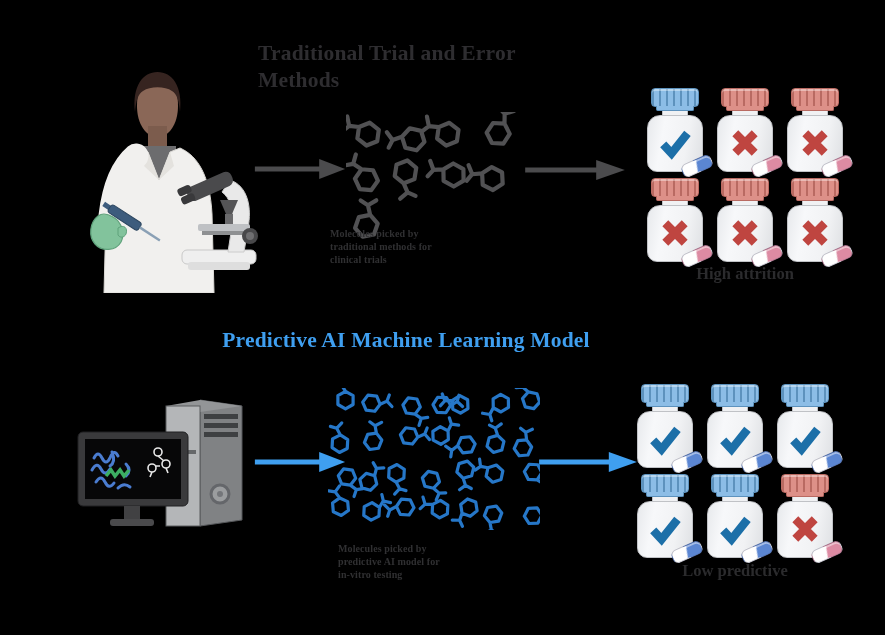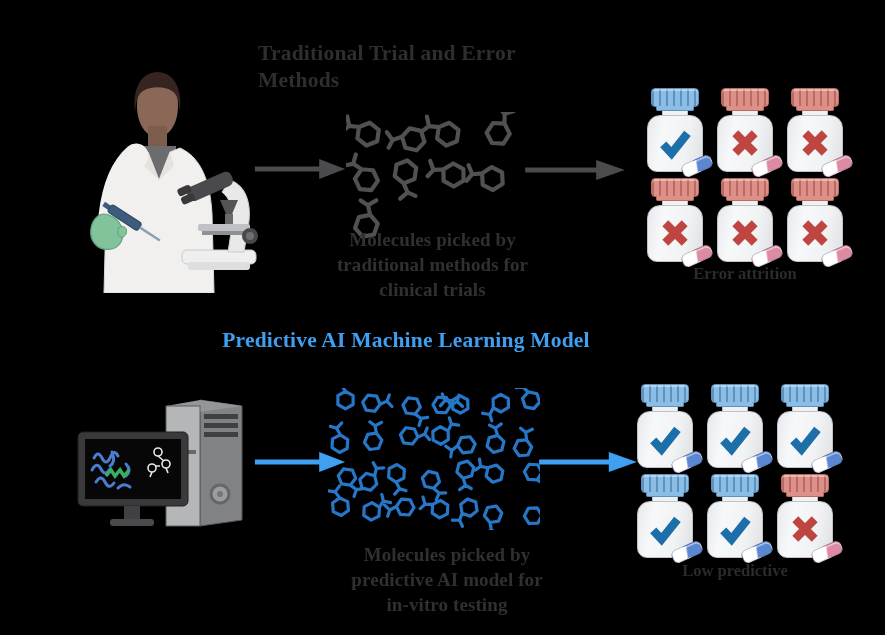--- a/index.html
+++ b/index.html
@@ -8,21 +8,21 @@
     background: var(--background, #000);
     font-family: Liberation Serif, serif;
     overflow:hidden;
   }
   .abs { position:absolute; }
 
   
   .sec-title { font-weight:700; font-size:21.5px; line-height:1.26; letter-spacing:.2px; white-space:pre-line; }
   .title-trad { left:258px; top:40px; width:320px; color:var(--traditional-title); text-align:left; }
   .title-ai   { left:116px; top:327px; width:580px; color:var(--ai-accent); text-align:center; }
-  .caption { text-align:center; color:var(--caption-text); font-size:19px; font-weight:600; line-height:1.32; white-space:pre-line; letter-spacing:.1px; }
+  .caption { color:var(--caption-text); font-size:10px; font-weight:600; line-height:1.32; white-space:pre-line; letter-spacing:.1px; }
   .cap-trad { left:330px; top:227px; width:205px; }
   .cap-ai   { left:338px; top:542px; width:218px; }
   .attrition { text-align:center; color:var(--attrition-text); font-size:16.5px; font-weight:600; }
   .att-trad { left:645px; top:264px; width:200px; }
   .att-ai   { left:635px; top:561px; width:200px; }
 
   
   .arrow line { stroke:currentColor; stroke-width:5; }
   .arrow polygon { fill:currentColor; }
   .c-trad { color:var(--traditional-accent); }
@@ -215,21 +215,21 @@
     <div class="neck"></div>
     <div class="body">
 
       <svg class="mark mark-fail" viewBox="0 0 26 26">
         <path d="M6 6 L20 20 M20 6 L6 20"></path>
       </svg>
     </div>
     <div class="pill"></div>
   </div>
       </div>
-    <div class="abs attrition att-trad">Error attrition</div>
+    <div class="abs attrition att-trad">High attrition</div>
   </section>
 
   <section>
     <div class="abs sec-title title-ai">Predictive AI Machine Learning Model</div>
 
     <svg class="abs" style="left:72px; top:392px;" width="195" height="160" viewBox="0 0 195 160">
 
       <g>
         <polygon points="128,8 170,14 170,128 128,134" fill="#808284" stroke="#55575a" stroke-width="1"></polygon>
         <polygon points="94,14 128,8 170,14 128,20" fill="#939597"></polygon>

